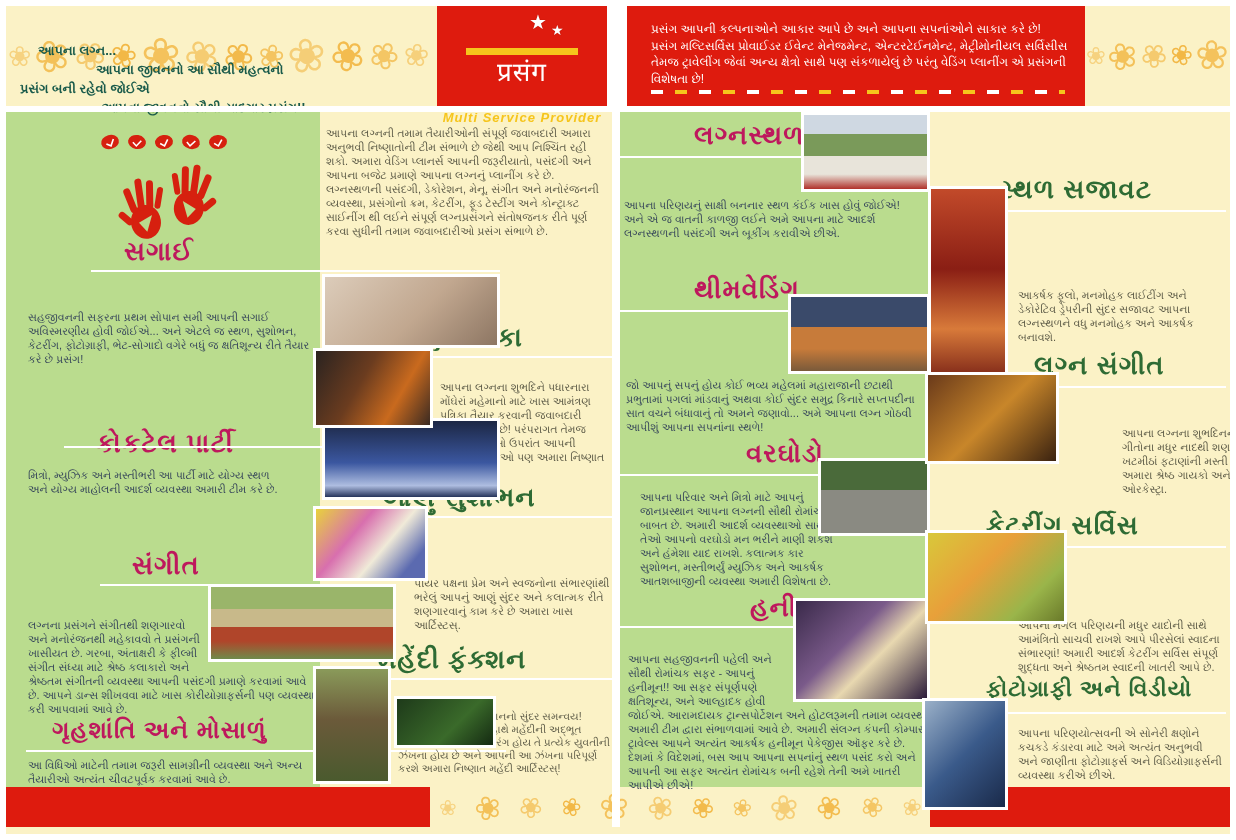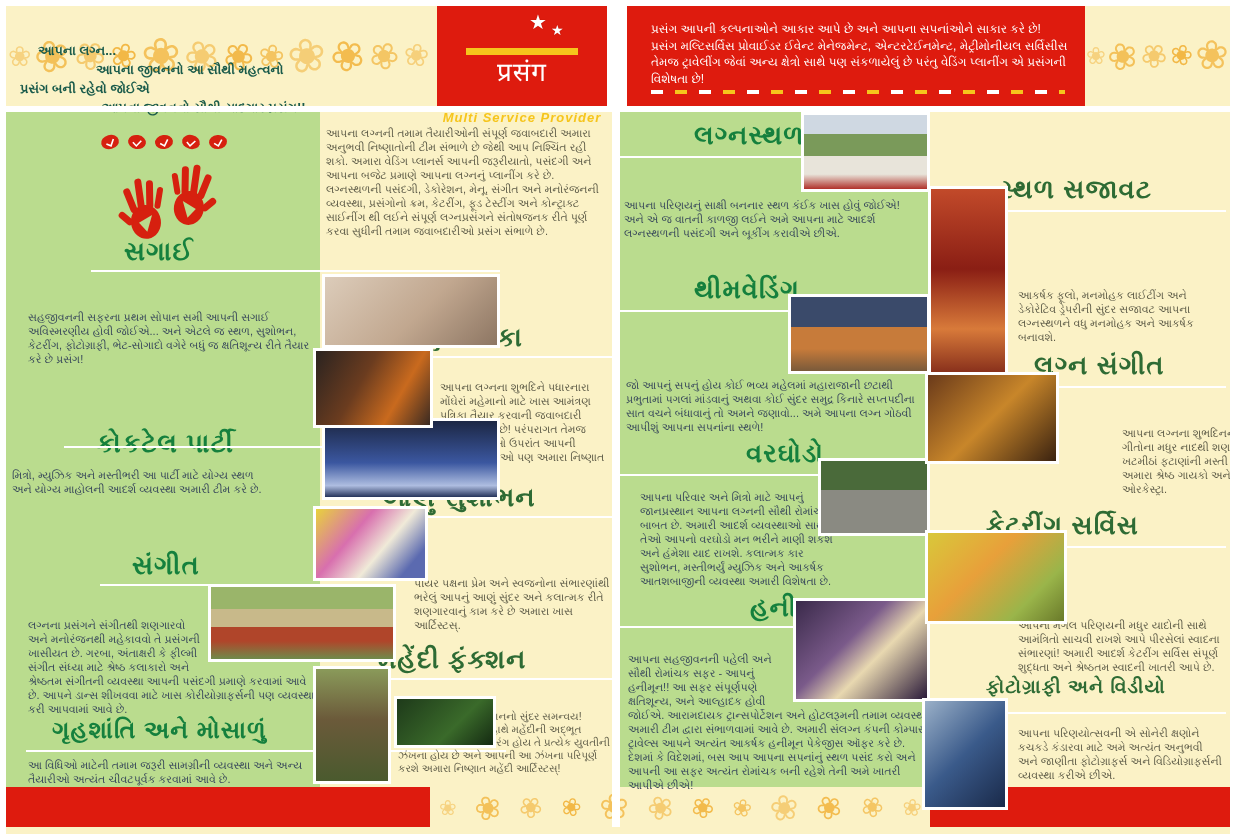--- a/index.html
+++ b/index.html
@@ -14,21 +14,21 @@
   .logo-brand{color:#ffffff;font-size:26px;font-weight:normal;text-align:center;letter-spacing:1px;line-height:36px;}
   .logo-tag{color:#F6C51C;font-size:13px;font-style:italic;font-weight:bold;text-align:center;letter-spacing:1px;margin-top:20px;}
   .star{color:#ffffff;position:absolute;text-shadow:0 0 1px #9a0d05;}
   .ybar{background:#F6C51C;}
   .banner-line{color:#ffffff;font-size:12px;line-height:16.5px;white-space:nowrap;}
   .dashes{background:repeating-linear-gradient(90deg,#ffffff 0 12px,rgba(0,0,0,0) 12px 24px,#F6C51C 24px 36px,rgba(0,0,0,0) 36px 48px);}
   
   .flowers{display:flex;flex-wrap:wrap;align-items:center;justify-content:space-around;overflow:hidden;color:#F2B43C;pointer-events:none;}
   .flowers span{display:inline-block;font-family:"DejaVu Sans",sans-serif;}
   
-  .h-g{color:#15803d;font-size:26px;font-weight:bold;white-space:nowrap;letter-spacing:1px;}
+  .h-g{color:#be185d;font-size:26px;font-weight:bold;white-space:nowrap;letter-spacing:1px;}
   .h-c{color:#2E6B34;font-size:26px;font-weight:bold;white-space:nowrap;letter-spacing:1px;}
   .rule{background:#ffffff;height:2px;}
   
   .b-g{color:#39495B;font-size:11px;line-height:14px;}
   .b-c{color:#5E5C48;font-size:11px;line-height:14px;}
   .sp-r{float:right;}
   .sp-l{float:left;}
   
   .photo{border:3px solid #ffffff;box-sizing:border-box;}
   .ph-hands{background:linear-gradient(135deg,#dcccba,#c1a78f 55%,#8d7663);}
@@ -156,21 +156,21 @@
   </svg>
 
   <div class="abs h-g" style="left:118px;top:230px;">સગાઈ</div>
   <div class="abs rule" style="left:85px;top:264px;width:409px;"></div>
   <div class="abs photo ph-hands" style="left:316px;top:268px;width:178px;height:74px;z-index:2;"></div>
   <div class="abs b-g" style="left:22px;top:304px;width:282px;">સહજીવનની સફરના પ્રથમ સોપાન સમી આપની સગાઈ અવિસ્મરણીય હોવી જોઈએ... અને એટલે જ સ્થળ, સુશોભન, કેટરીંગ, ફોટોગ્રાફી, ભેટ-સોગાદો વગેરે બધું જ ક્ષતિશૂન્ય રીતે તૈયાર કરે છે પ્રસંગ!</div>
 
   <div class="abs h-g" style="left:90px;top:422px;">કોકટેલ પાર્ટી</div>
   <div class="abs rule" style="left:58px;top:440px;width:436px;"></div>
   <div class="abs photo ph-cocktail" style="left:316px;top:412px;width:178px;height:82px;z-index:2;"></div>
-  <div class="abs b-g" style="left:6px;top:462px;width:252px;">મિત્રો, મ્યુઝિક અને મસ્તીભરી આ પાર્ટી માટે યોગ્ય સ્થળ અને યોગ્ય માહોલની આદર્શ વ્યવસ્થા અમારી ટીમ કરે છે.</div>
+  <div class="abs b-g" style="left:22px;top:462px;width:252px;">મિત્રો, મ્યુઝિક અને મસ્તીભરી આ પાર્ટી માટે યોગ્ય સ્થળ અને યોગ્ય માહોલની આદર્શ વ્યવસ્થા અમારી ટીમ કરે છે.</div>
 
   <div class="abs h-g" style="left:126px;top:544px;">સંગીત</div>
   <div class="abs rule" style="left:94px;top:578px;width:290px;"></div>
   <div class="abs photo ph-garba" style="left:202px;top:578px;width:188px;height:78px;z-index:2;"></div>
   <div class="abs b-g" style="left:22px;top:612px;width:292px;">
     <div class="sp-r" style="width:120px;height:50px;"></div>
     <span>લગ્નના પ્રસંગને સંગીતથી શણગારવો અને મનોરંજનથી મહેકાવવો તે પ્રસંગની ખાસીયત છે. ગરબા, અંતાક્ષરી કે ફીલ્મી સંગીત સંધ્યા માટે શ્રેષ્ઠ કલાકારો અને શ્રેષ્ઠતમ સંગીતની વ્યવસ્થા આપની પસંદગી પ્રમાણે કરવામાં આવે છે. આપને ડાન્સ શીખવવા માટે ખાસ કોરીયોગ્રાફર્સની પણ વ્યવસ્થા કરી આપવામાં આવે છે.</span>
   </div>
 
   <div class="abs h-g" style="left:46px;top:710px;font-size:24px;">ગૃહશાંતિ અને મોસાળું</div>
@@ -229,21 +229,21 @@
   <div class="abs h-c" style="left:1028px;top:344px;">લગ્ન સંગીત</div>
   <div class="abs rule" style="left:930px;top:380px;width:290px;"></div>
   <div class="abs photo ph-music" style="left:919px;top:366px;width:134px;height:92px;z-index:2;"></div>
   <div class="abs b-c" style="left:1116px;top:420px;width:156px;">આપના લગ્નના શુભદિનને મંગળ ગીતોના મધુર નાદથી શણગારશે અને ખટમીઠાં ફટાણાંની મસ્તી રેલાવશે અમારા શ્રેષ્ઠ ગાયકો અને નામાંકિત ઓરકેસ્ટ્રા.</div>
 
   <div class="abs h-c" style="left:980px;top:504px;">કેટરીંગ સર્વિસ</div>
   <div class="abs rule" style="left:930px;top:540px;width:290px;"></div>
   <div class="abs photo ph-food" style="left:919px;top:524px;width:142px;height:94px;z-index:2;"></div>
   <div class="abs b-c" style="left:1012px;top:612px;width:206px;">આપના મંગલ પરિણયની મધુર યાદોની સાથે આમંત્રિતો સાચવી રાખશે આપે પીરસેલાં સ્વાદના સંભારણાં! અમારી આદર્શ કેટરીંગ સર્વિસ સંપૂર્ણ શુદ્ધતા અને શ્રેષ્ઠતમ સ્વાદની ખાતરી આપે છે.</div>
 
-  <div class="abs h-c" style="left:980px;top:670px;font-size:19px;">ફોટોગ્રાફી અને વિડીયો</div>
+  <div class="abs h-c" style="left:980px;top:670px;font-size:22px;">ફોટોગ્રાફી અને વિડીયો</div>
   <div class="abs rule" style="left:930px;top:706px;width:290px;"></div>
   <div class="abs photo ph-camera" style="left:916px;top:692px;width:86px;height:112px;z-index:5;"></div>
   <div class="abs b-c" style="left:1012px;top:720px;width:206px;">આપના પરિણયોત્સવની એ સોનેરી ક્ષણોને કચકડે કંડારવા માટે અમે અત્યંત અનુભવી અને જાણીતા ફોટોગ્રાફર્સ અને વિડિયોગ્રાફર્સની વ્યવસ્થા કરીએ છીએ.</div>
 
   <div class="abs red" style="left:0;top:781px;width:424px;height:40px;"></div>
   <div class="abs flowers" style="left:424px;top:781px;width:500px;height:40px;font-size:30px;">
       <span style="font-size: 0.7em; transform: rotate(0deg); opacity: 0.5;">❀</span>
       <span style="font-size: 1.07em; transform: rotate(53deg); opacity: 0.79;">❀</span>
       <span style="font-size: 0.94em; transform: rotate(106deg); opacity: 0.63;">❀</span>
       <span style="font-size: 0.81em; transform: rotate(159deg); opacity: 0.92;">❀</span>

